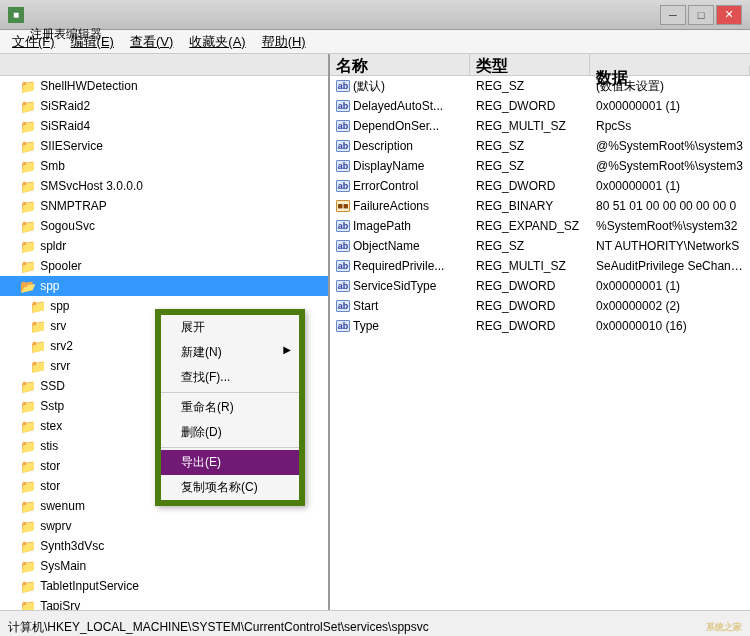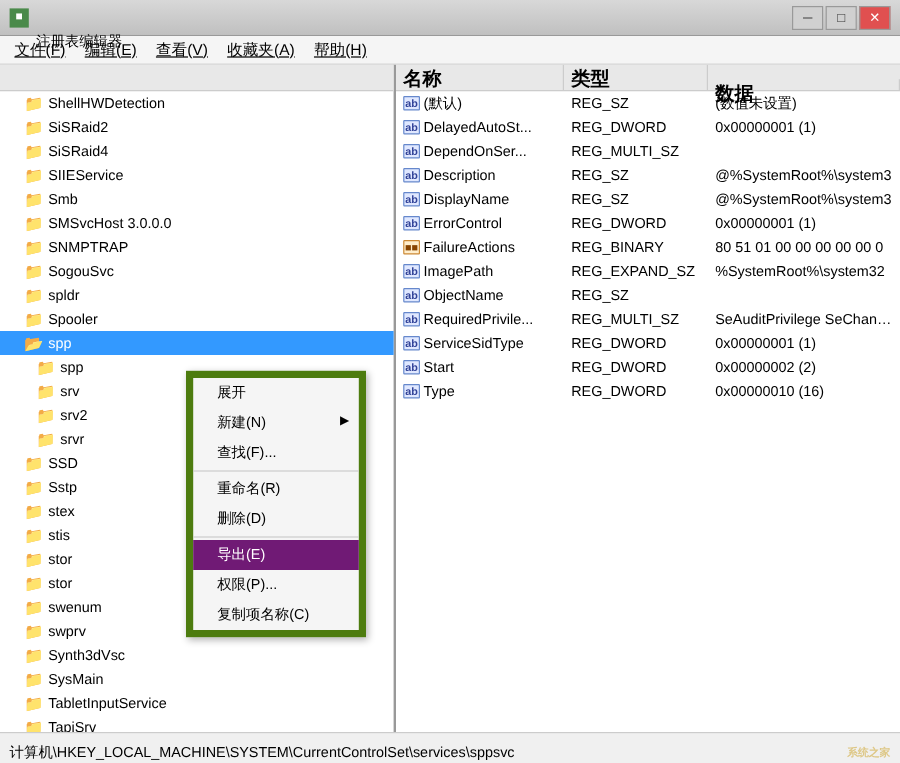--- a/index.html
+++ b/index.html
@@ -392,21 +392,20 @@
 
     <div class="context-menu">
       <div class="ctx-item">展开</div>
       <div class="ctx-item has-sub">新建(N)</div>
       <div class="ctx-item">查找(F)...</div>
       <div class="ctx-separator"></div>
       <div class="ctx-item">重命名(R)</div>
       <div class="ctx-item">删除(D)</div>
       <div class="ctx-separator"></div>
       <div class="ctx-item highlighted">导出(E)</div>
-      <div class="ctx-item">权限(P)...</div>
       <div class="ctx-item">复制项名称(C)</div>
     </div>
   </div>
 
   <div class="values-panel">
     <div class="values-header">
       <div class="values-col-header col-name">名称</div>
       <div class="values-col-header col-type">类型</div>
       <div class="values-col-header col-data">数据</div>
     </div>
@@ -429,20 +428,21 @@
         <div class="value-cell cell-type">REG_DWORD</div>
         <div class="value-cell cell-data">0x00000001 (1)</div>
       </div>
 
       <div class="value-row">
         <div class="value-cell cell-name">
           <span class="reg-icon ab">ab</span>
           <span>DependOnSer...</span>
         </div>
         <div class="value-cell cell-type">REG_MULTI_SZ</div>
+        <div class="value-cell cell-data">RpcSs</div>
       </div>
 
       <div class="value-row">
         <div class="value-cell cell-name">
           <span class="reg-icon ab">ab</span>
           <span>Description</span>
         </div>
         <div class="value-cell cell-type">REG_SZ</div>
         <div class="value-cell cell-data">@%SystemRoot%\system3</div>
       </div>
@@ -482,20 +482,21 @@
         <div class="value-cell cell-type">REG_EXPAND_SZ</div>
         <div class="value-cell cell-data">%SystemRoot%\system32</div>
       </div>
 
       <div class="value-row">
         <div class="value-cell cell-name">
           <span class="reg-icon ab">ab</span>
           <span>ObjectName</span>
         </div>
         <div class="value-cell cell-type">REG_SZ</div>
+        <div class="value-cell cell-data">NT AUTHORITY\NetworkS</div>
       </div>
 
       <div class="value-row">
         <div class="value-cell cell-name">
           <span class="reg-icon ab">ab</span>
           <span>RequiredPrivile...</span>
         </div>
         <div class="value-cell cell-type">REG_MULTI_SZ</div>
         <div class="value-cell cell-data">SeAuditPrivilege SeChange</div>
       </div>

